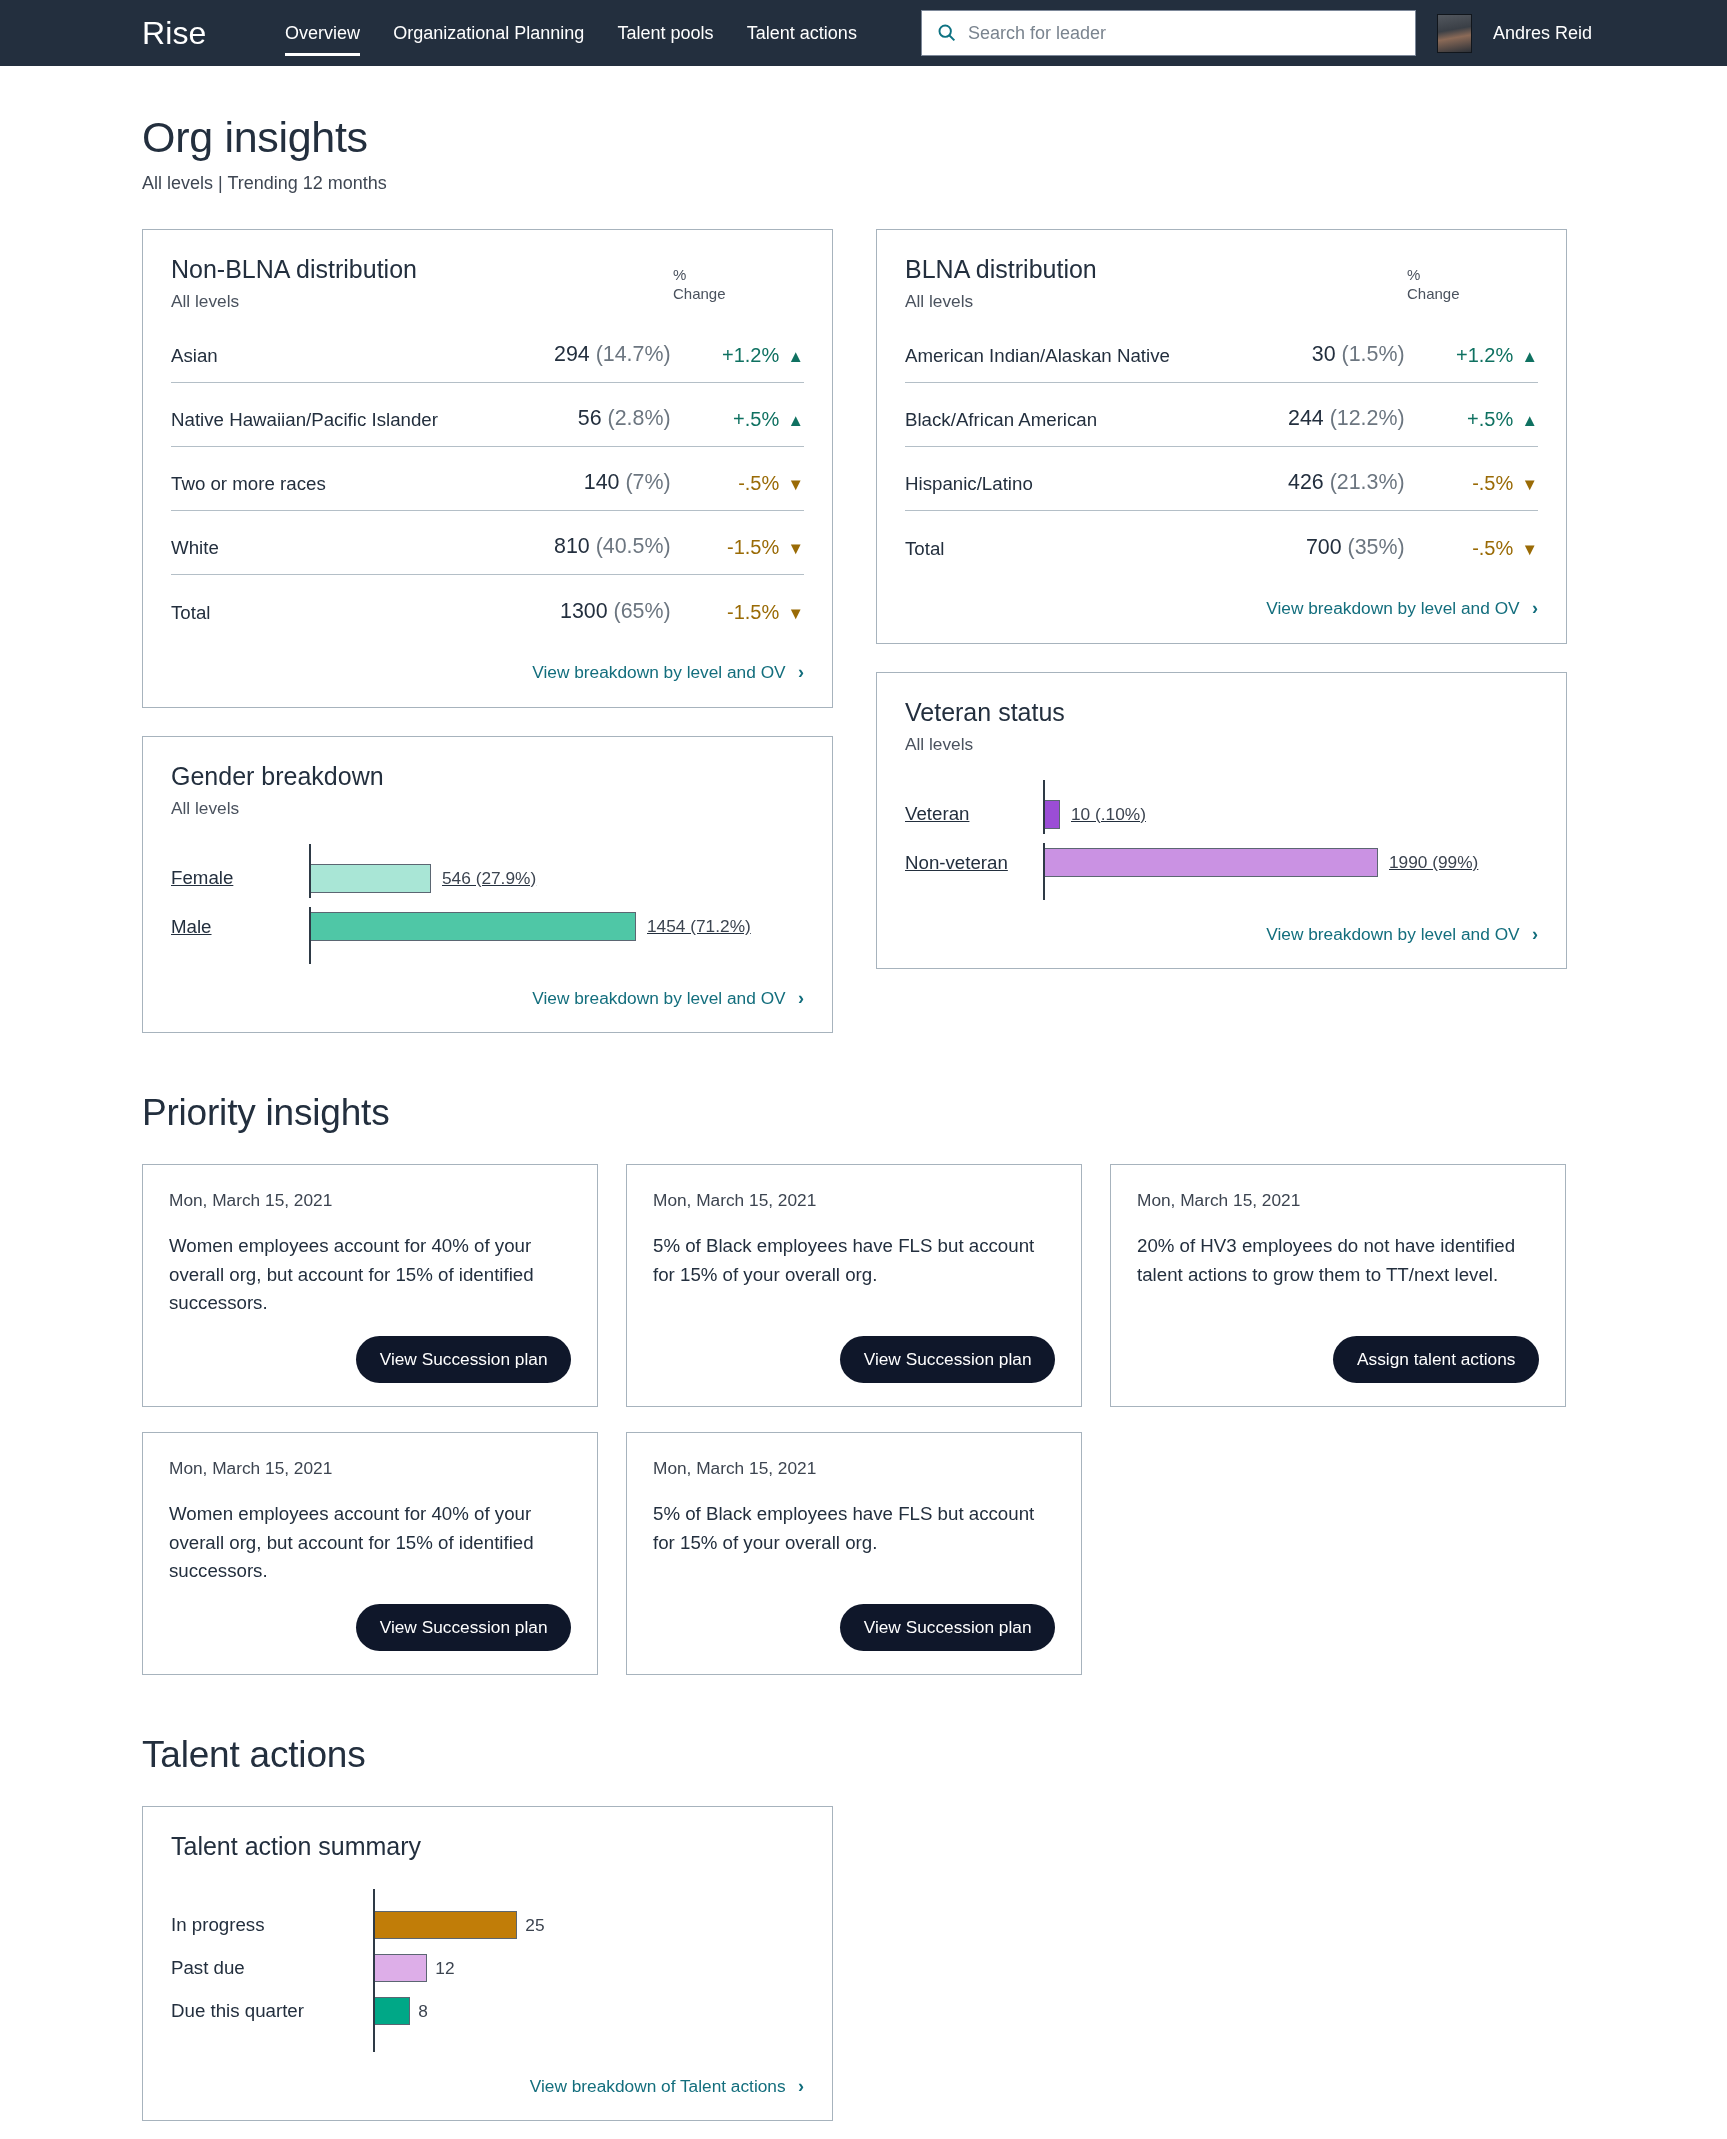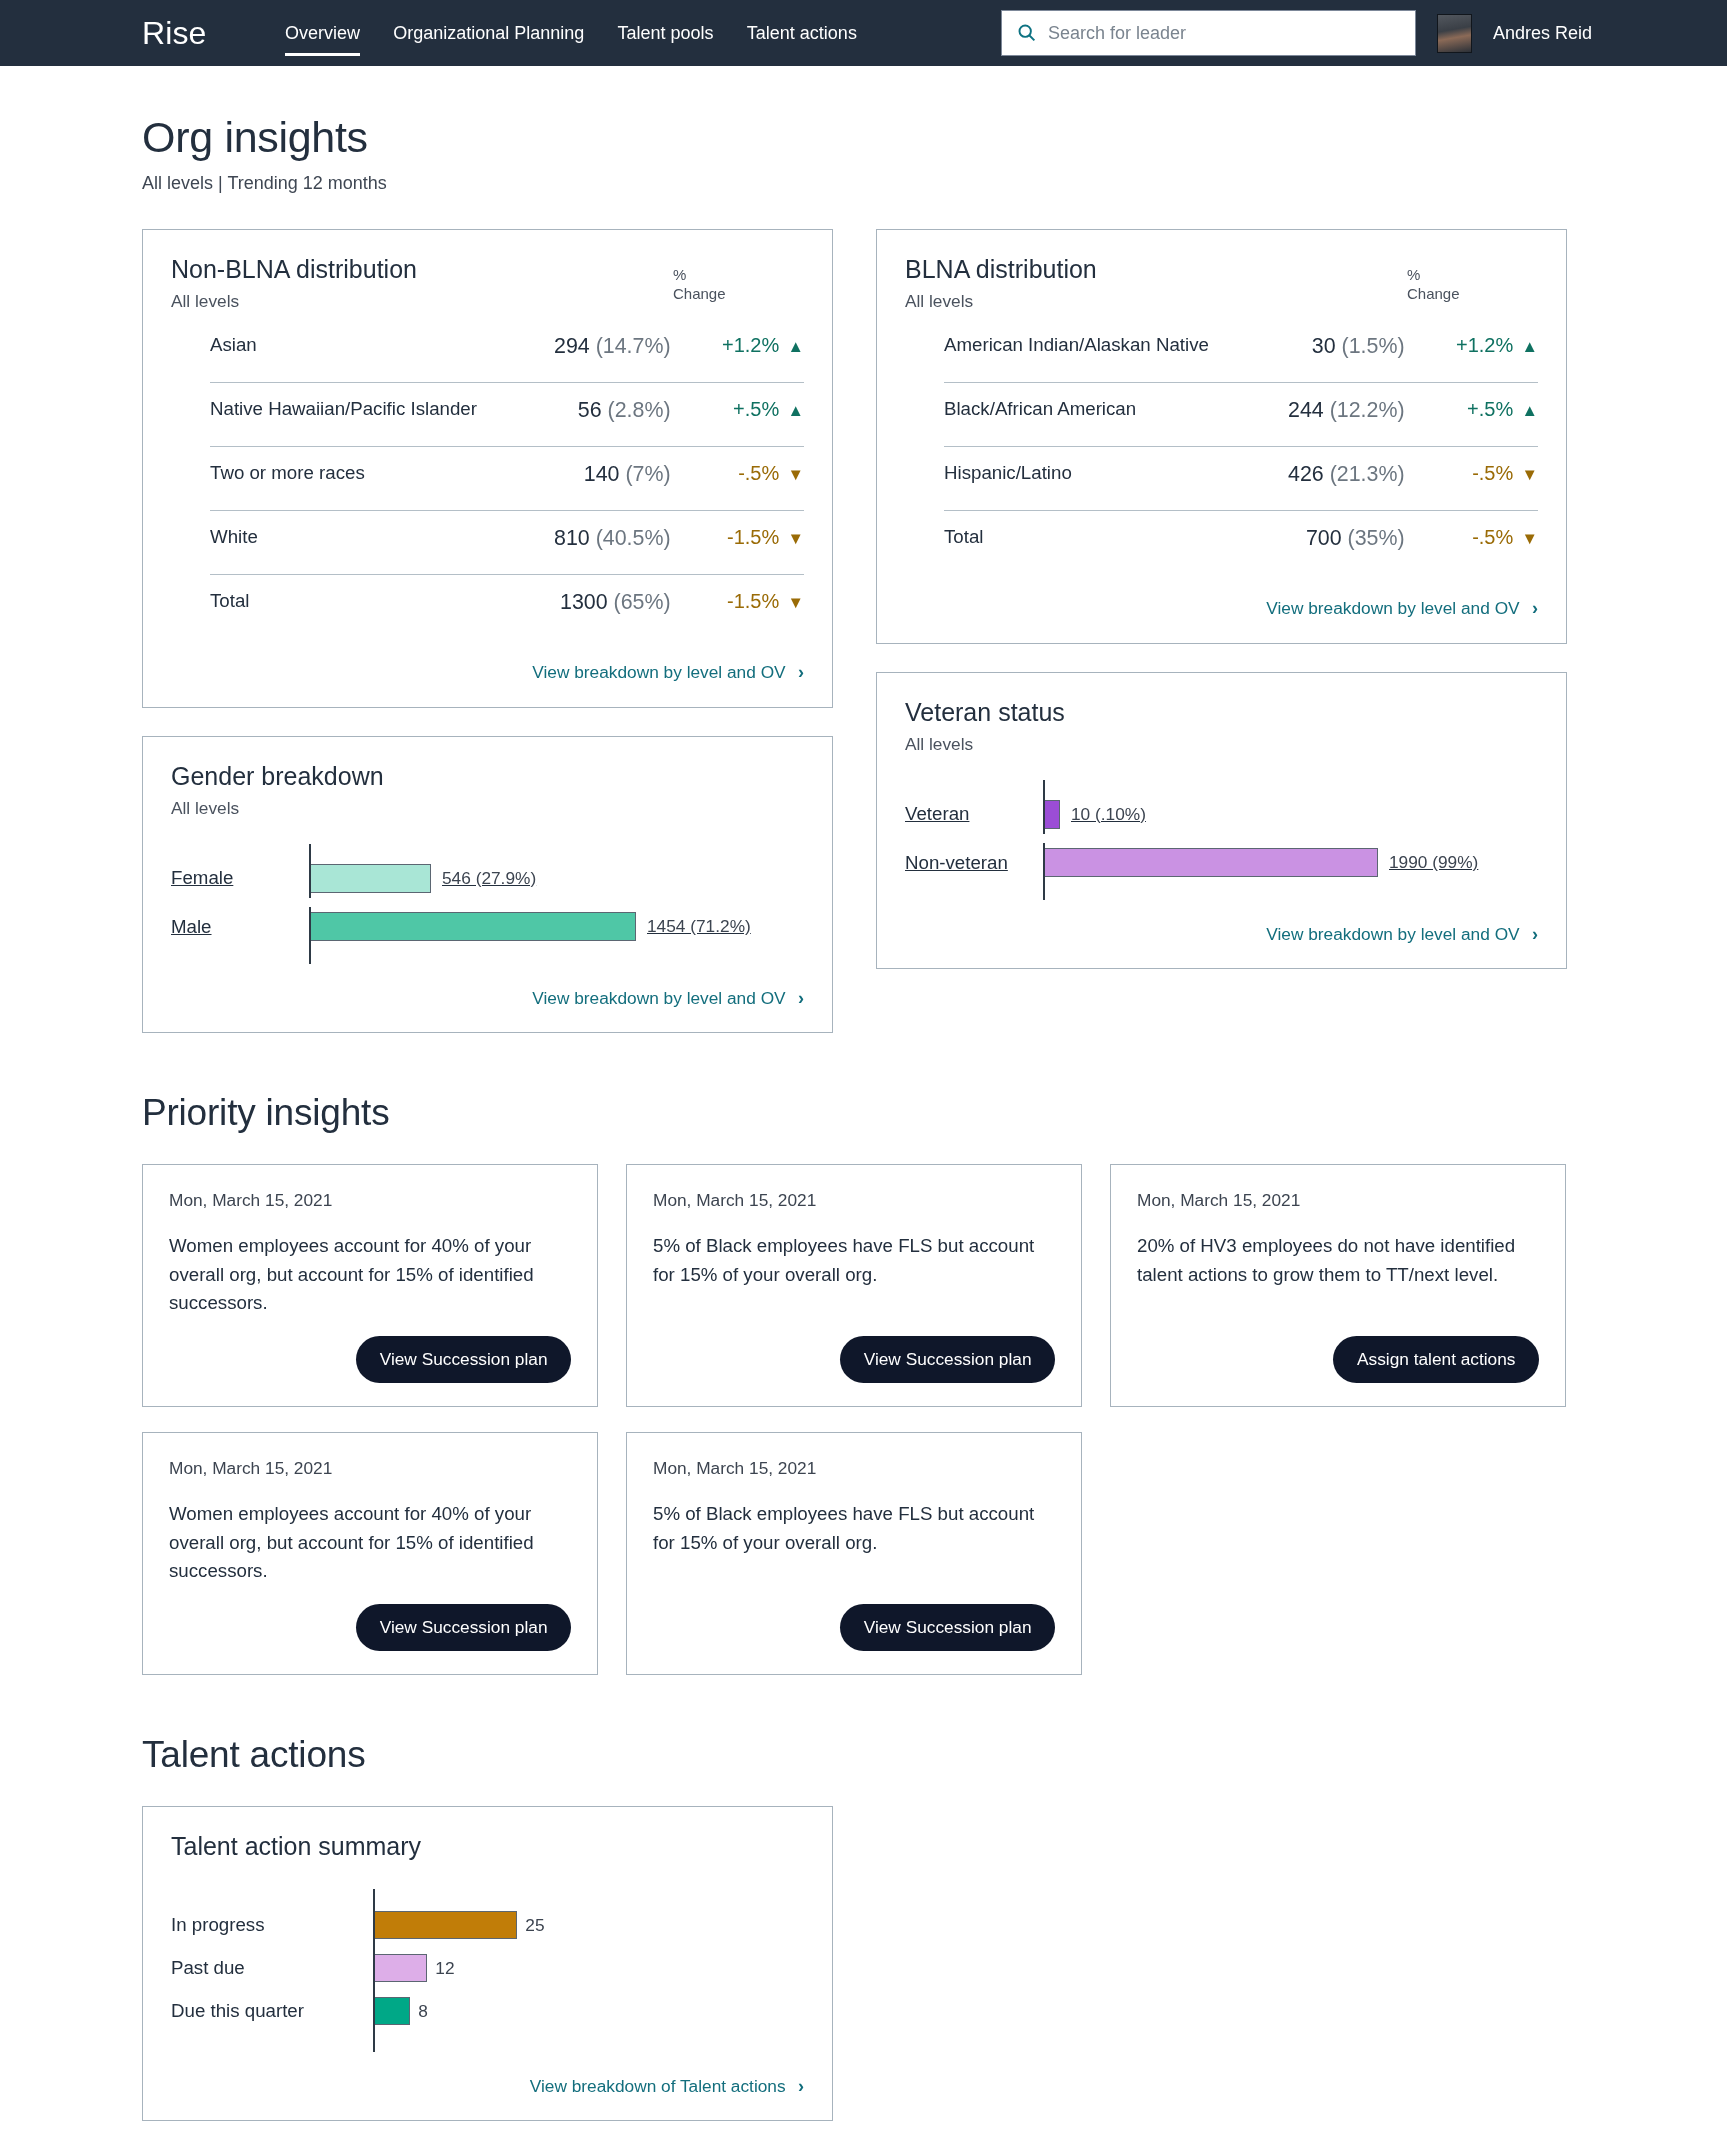--- a/index.html
+++ b/index.html
@@ -46,21 +46,21 @@
     background: #ffffff;
   }
   .nav-right {
     margin-left: auto;
     display: flex;
     align-items: center;
     padding-right: 135px;
     gap: 21px;
   }
   .searchbox {
-    width: 415px;
+    width: 495px;
     height: 46px;
     background: #ffffff;
     border: 1.4px solid #7d8899;
     display: flex;
     align-items: center;
     padding: 0 14px;
     gap: 11px;
   }
   .search-input {
     border: none;
@@ -132,25 +132,24 @@
     font-size: 15px;
     color: #4a525e;
     line-height: 1.25;
     text-align: left;
     width: 131px;
     margin-top: 2.8px;
   }
   .dist-rows { margin-top: 7px; }
   .dist-row {
     display: flex;
-    align-items: flex-start;
+    align-items: flex-end;
     padding: 15px 0 15px 0;
     border-bottom: 1.4px solid #b4bfc7;
     min-height: 64px;
-    margin-left: 39px;
   }
   .dist-row:last-child { border-bottom: none; }
   .dist-label {
     font-size: 18.7px;
     color: #232f3e;
     flex: 1;
     white-space: nowrap;
   }
   .dist-value {
     font-size: 21.4px;

